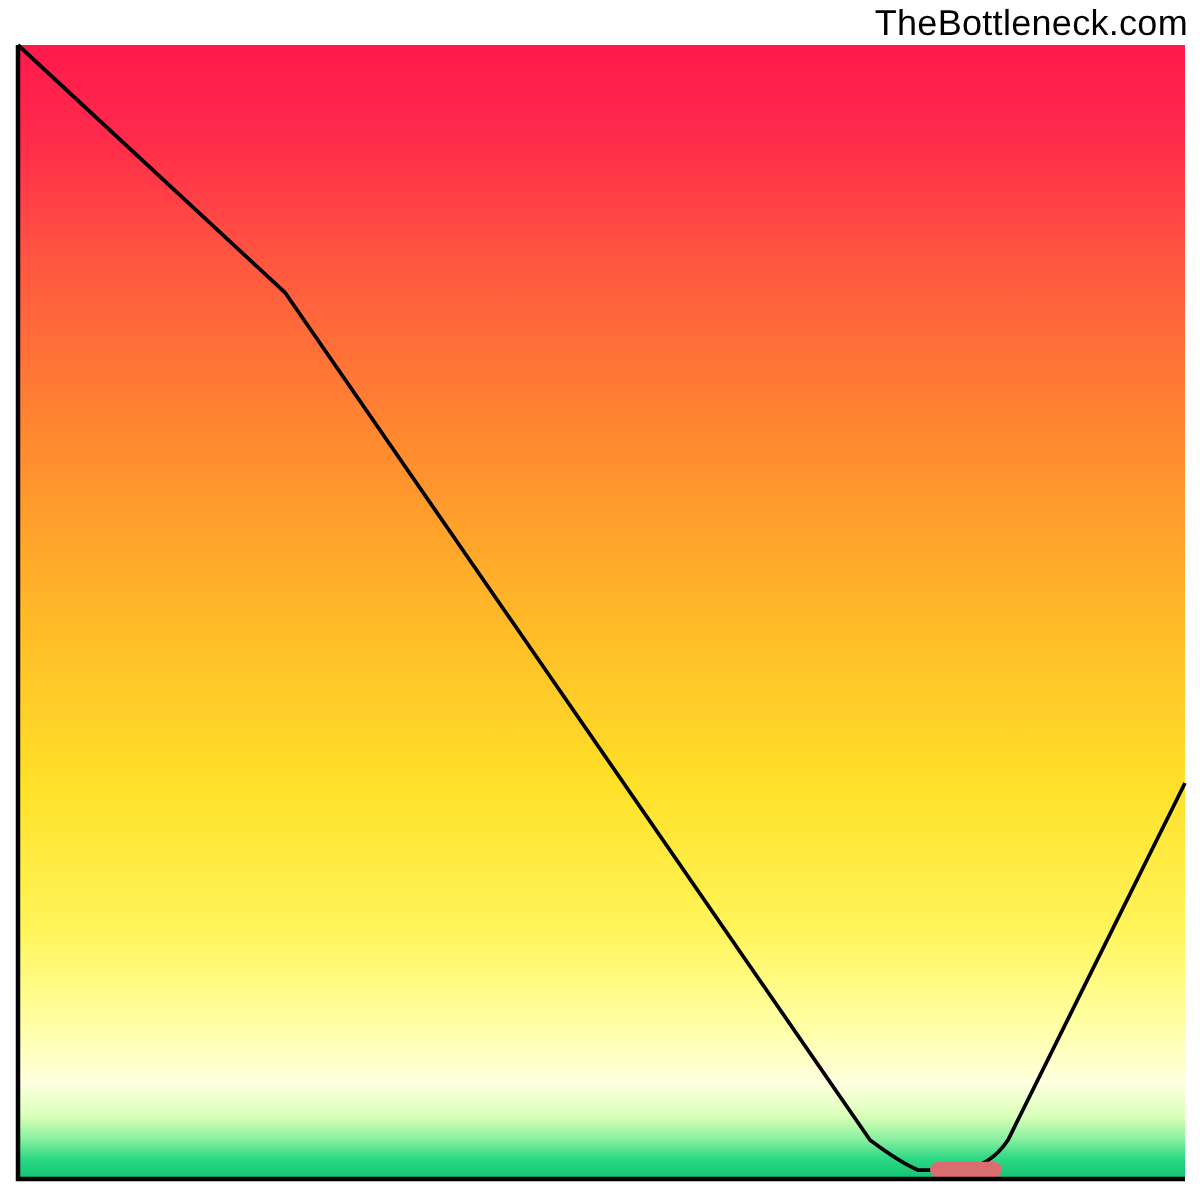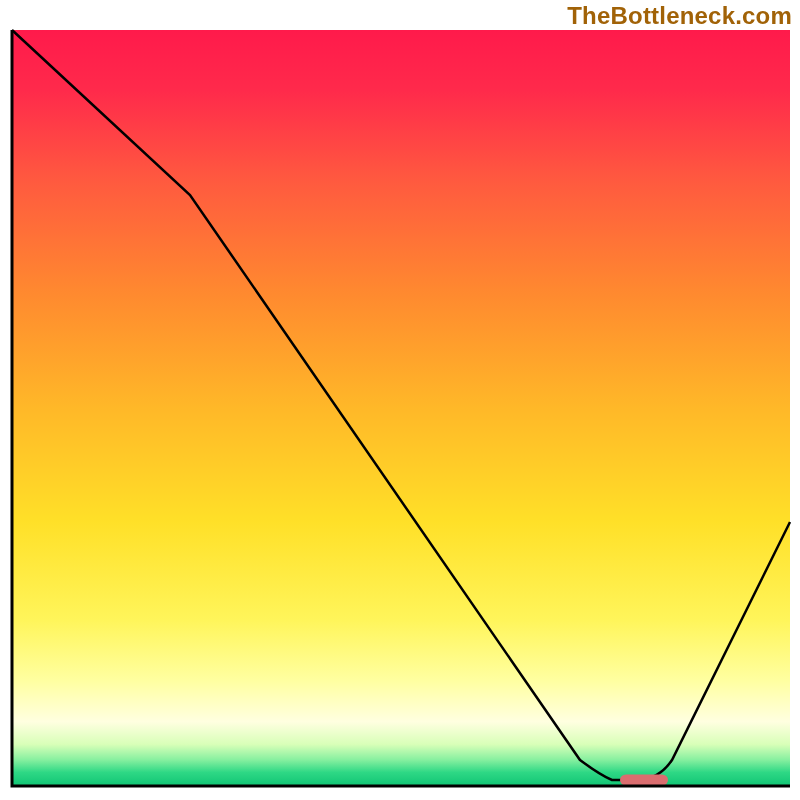--- a/index.html
+++ b/index.html
@@ -13,22 +13,22 @@
   .wrapper {
     position: relative;
     width: 800px;
     height: 800px;
   }
   .watermark {
     position: absolute;
     top: 2px;
     right: 8px;
     font-size: 24px;
-    font-weight: bold;
-    color: #a16207;
+    font-weight: normal;
+    color: #000000;
     letter-spacing: 0.2px;
     z-index: 5;
   }
   svg.chart {
     position: absolute;
     top: 0;
     left: 0;
     width: 800px;
     height: 800px;
   }

